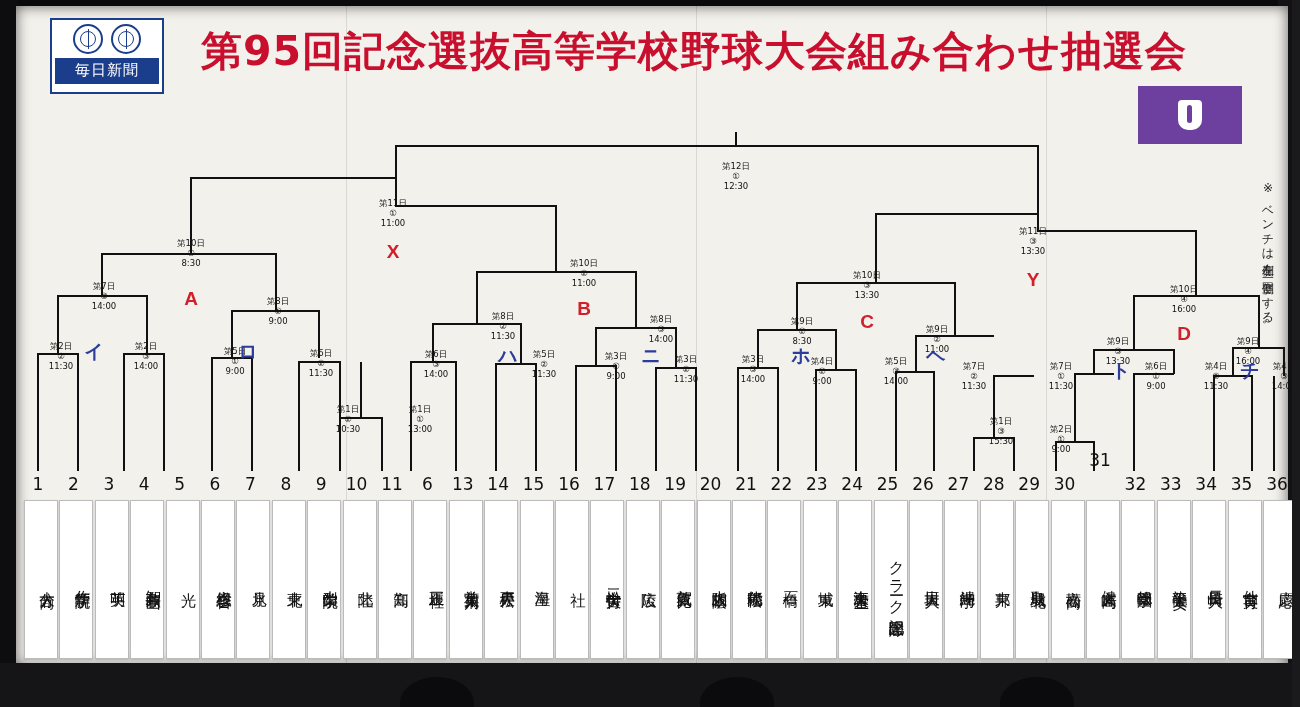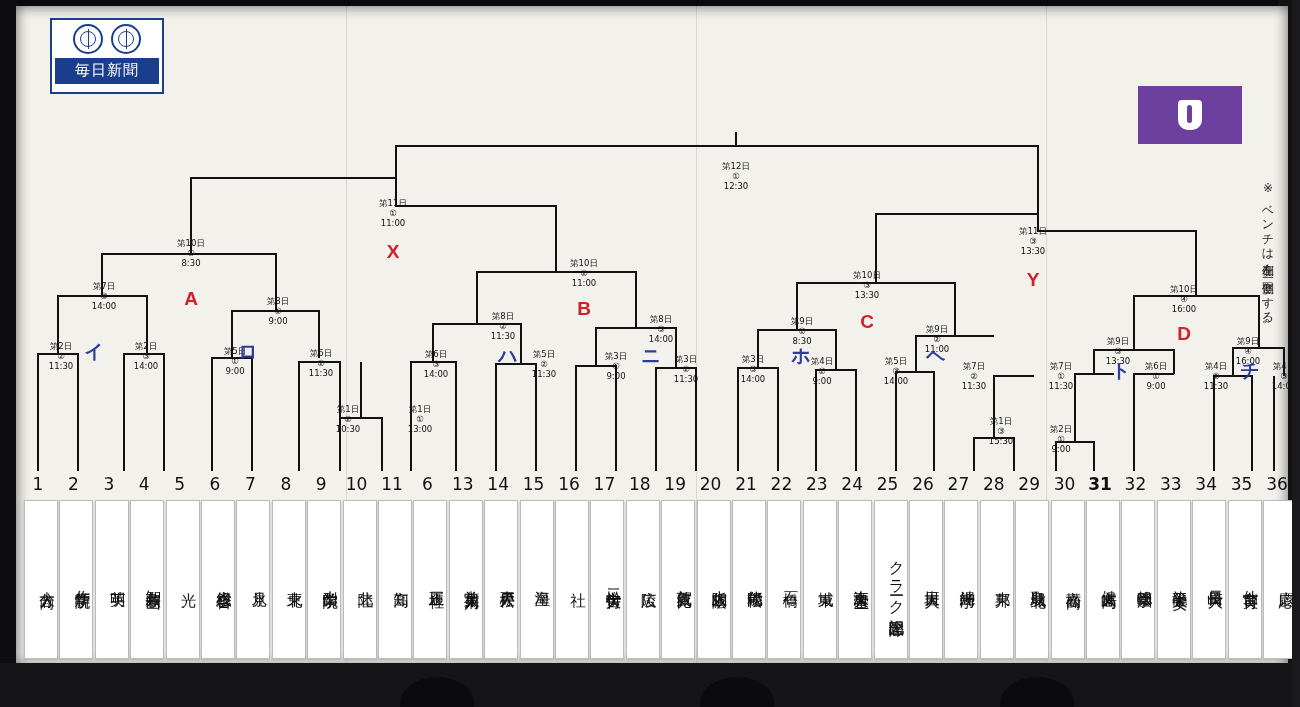--- a/index.html
+++ b/index.html
@@ -119,20 +119,21 @@
     <div class="board-seam" style="left:1030px;"></div>
 
     <div class="mainichi-logo">
       <div class="mainichi-circles">
         <div class="mcircle"></div>
           <div class="mcircle"></div>
       </div>
       <div class="mainichi-name">毎日新聞</div>
     </div>
 
+    <div class="title">第95回記念選抜高等学校野球大会組み合わせ抽選会</div>
 
     <div class="right-logo">
       <div class="shield"></div>
     </div>
 
     <div class="side-note">※ベンチは左側を一塁側とする。</div>
 
     <svg class="bracket" viewBox="0 0 1272 660">
       <g stroke="#111" stroke-width="1.6" fill="none" shape-rendering="crispEdges">
 
@@ -442,21 +443,21 @@
         <div class="seed-num" style="left: 907px; top: 468px;">26</div>
         <div class="team" style="left: 893px; top: 494px; width: 28px; height: 148px;">大垣日大</div>
         <div class="seed-num" style="left: 942.4px; top: 468px;">27</div>
         <div class="team" style="left: 928.4px; top: 494px; width: 28px; height: 148px;">沖縄尚学</div>
         <div class="seed-num" style="left: 977.8px; top: 468px;">28</div>
         <div class="team" style="left: 963.8px; top: 494px; width: 28px; height: 148px;">東邦</div>
         <div class="seed-num" style="left: 1013.2px; top: 468px;">29</div>
         <div class="team" style="left: 999.2px; top: 494px; width: 28px; height: 148px;">鳥取城北</div>
         <div class="seed-num" style="left: 1048.6px; top: 468px;">30</div>
         <div class="team" style="left: 1034.6px; top: 494px; width: 28px; height: 148px;">高松商</div>
-        <div class="seed-num" style="left: 1084px; top: 468px; font-weight: bold;">31</div>
+        <div class="seed-num" style="left: 1084px; top: 444px;">31</div>
         <div class="team" style="left: 1070px; top: 494px; width: 28px; height: 148px;">健大高崎</div>
         <div class="seed-num" style="left: 1119.4px; top: 468px;">32</div>
         <div class="team" style="left: 1105.4px; top: 494px; width: 28px; height: 148px;">報徳学園</div>
         <div class="seed-num" style="left: 1154.8px; top: 468px;">33</div>
         <div class="team" style="left: 1140.8px; top: 494px; width: 28px; height: 148px;">龍谷大平安</div>
         <div class="seed-num" style="left: 1190.2px; top: 468px;">34</div>
         <div class="team" style="left: 1176.2px; top: 494px; width: 28px; height: 148px;">長崎日大</div>
         <div class="seed-num" style="left: 1225.6px; top: 468px; text-align: right;">35</div>
         <div class="team" style="left: 1211.6px; top: 494px; width: 28px; height: 148px;">仙台育英</div>
         <div class="seed-num" style="left: 1261px; top: 468px;">36</div>

